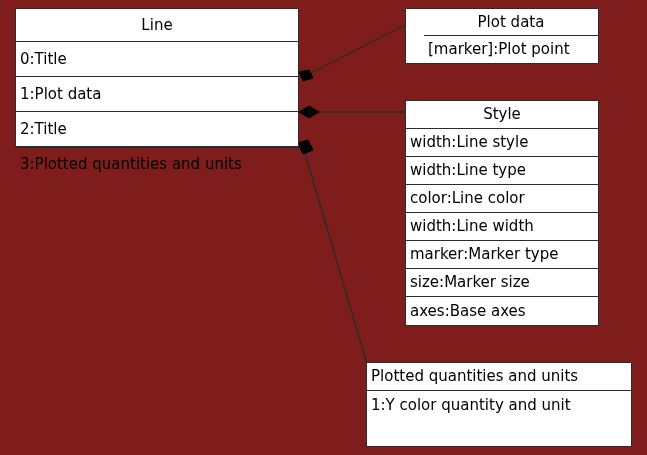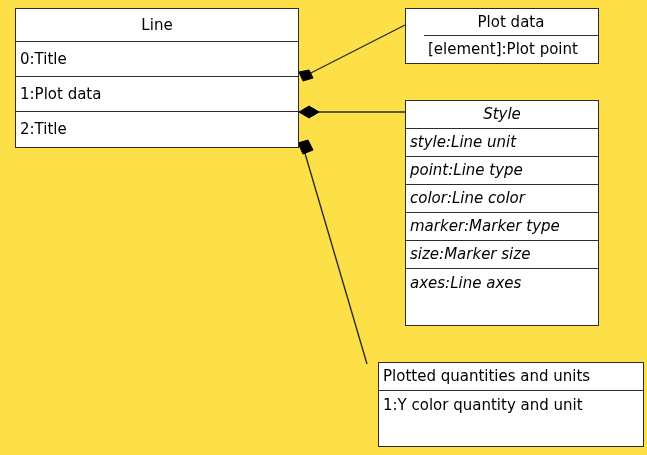--- a/index.html
+++ b/index.html
@@ -4,21 +4,21 @@
 <style>
   html, body {
     margin: 0;
     padding: 0;
     background: #ffffff;
   }
   #canvas {
     position: relative;
     width: 647px;
     height: 455px;
-    background: #fde047;
+    background: #7f1d1d;
     font-family: "DejaVu Sans", sans-serif;
     overflow: hidden;
   }
   #edges {
     position: absolute;
     left: 0;
     top: 0;
     width: 647px;
     height: 455px;
     pointer-events: none;
@@ -59,23 +59,23 @@
   }
   
   #box-line        { left: 15px;  top: 8px;   width: 284px; height: 140px; }
   #box-line .uml-row { height: 35px; }
   #box-line .uml-row.header { height: 33px; }
 
   #box-plot-data   { left: 405px; top: 8px;   width: 194px; height: 56px; }
   #box-plot-data .uml-row { height: 27px; margin-left: 18px; }
 
   #box-style       { left: 405px; top: 100px; width: 194px; height: 226px; }
-  #box-style .uml-row { height: 28px; font-style: italic; }
+  #box-style .uml-row { height: 28px; }
 
-  #box-plotted     { left: 378px; top: 362px; width: 266px; height: 85px; }
+  #box-plotted     { left: 366px; top: 362px; width: 266px; height: 85px; }
   #box-plotted .uml-row { height: 28px; }
 </style>
 </head>
 <body>
 
 <div id="canvas">
 
   <svg id="edges" viewBox="0 0 647 455" width="647" height="455" xmlns="http://www.w3.org/2000/svg">
 
     <g>
@@ -92,35 +92,37 @@
       <line x1="304" y1="150" x2="367" y2="364" stroke="#2b2b2b" stroke-width="1.4"></line>
       <polygon points="298,143 308,140 313,150 303,154" fill="#000000" stroke="#000000" stroke-width="1"></polygon>
     </g>
   </svg>
 
   <div class="uml-box" id="box-line">
     <div class="uml-row header">Line</div>
     <div class="uml-row attr">0:Title</div>
     <div class="uml-row attr">1:Plot data</div>
     <div class="uml-row attr">2:Title</div>
+    <div class="uml-row attr">3:Plotted quantities and units</div>
   </div>
 
   <div class="uml-box" id="box-plot-data">
     <div class="uml-row header">Plot data</div>
-    <div class="uml-row attr">[element]:Plot point</div>
+    <div class="uml-row attr">[marker]:Plot point</div>
   </div>
 
   <div class="uml-box" id="box-style">
     <div class="uml-row header">Style</div>
-    <div class="uml-row attr">style:Line unit</div>
-    <div class="uml-row attr">point:Line type</div>
+    <div class="uml-row attr">width:Line style</div>
+    <div class="uml-row attr">width:Line type</div>
     <div class="uml-row attr">color:Line color</div>
+    <div class="uml-row attr">width:Line width</div>
     <div class="uml-row attr">marker:Marker type</div>
     <div class="uml-row attr">size:Marker size</div>
-    <div class="uml-row attr">axes:Line axes</div>
+    <div class="uml-row attr">axes:Base axes</div>
   </div>
 
   <div class="uml-box" id="box-plotted">
     <div class="uml-row header left-title">Plotted quantities and units</div>
     <div class="uml-row attr">1:Y color quantity and unit</div>
   </div>
 
 </div>
 
 </body></html>

